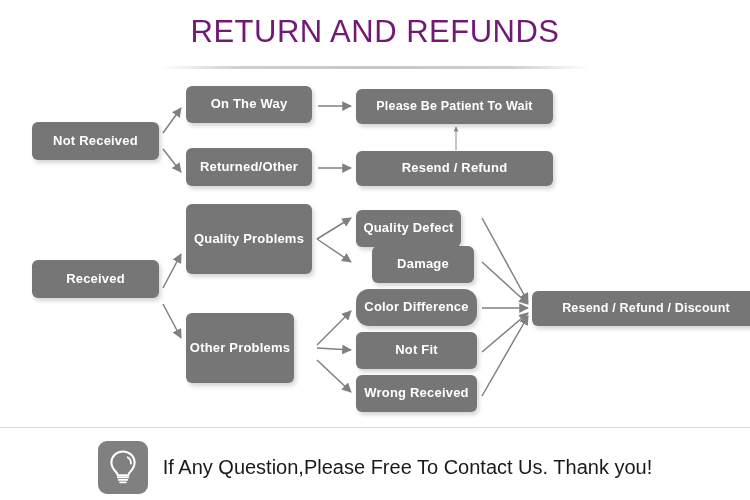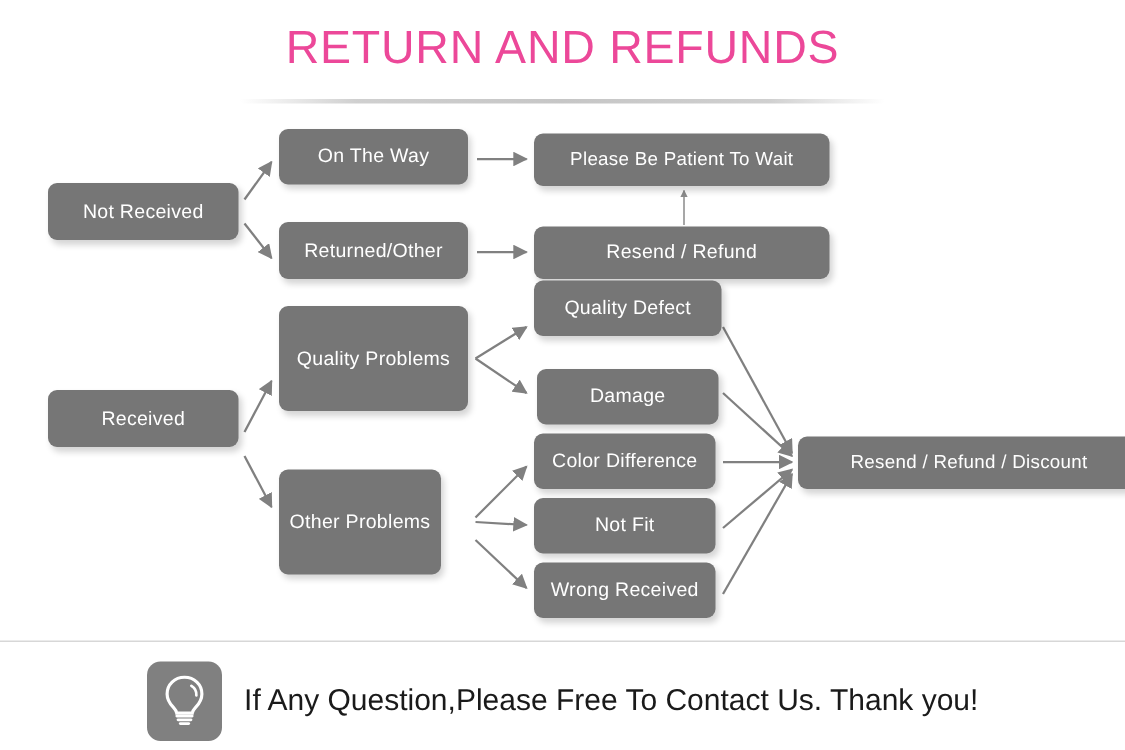--- a/index.html
+++ b/index.html
@@ -26,21 +26,21 @@
   
   .page-title {
     position: absolute;
     left: 0;
     top: 14px;
     width: 750px;
     text-align: center;
     font-size: 31px;
     font-weight: 400;
     letter-spacing: 0.5px;
-    color: #ec4899;
+    color: #701a75;
     white-space: nowrap;
   }
   .title-rule {
     position: absolute;
     left: 160px;
     top: 66px;
     width: 430px;
     height: 3px;
     background: linear-gradient(to right,
         rgba(220,220,220,0) 0%,
@@ -55,21 +55,21 @@
   .node {
     position: absolute;
     background: #767676;
     color: #ffffff;
     border-radius: 6px;
     display: flex;
     align-items: center;
     justify-content: center;
     text-align: center;
     font-size: 13px;
-    font-weight: 400;
+    font-weight: 700;
     letter-spacing: 0.2px;
     box-shadow: 2px 3px 4px rgba(0,0,0,0.17);
     box-sizing: border-box;
     padding: 0 6px;
     line-height: 1.15;
     white-space: nowrap;
   }
   .node.wide-label { font-size: 12.5px; }
 
   
@@ -174,27 +174,27 @@
       </div>
       <div class="node" style="left: 32px; top: 260px; width: 127px; height: 38px;">
         <span>Received</span>
       </div>
       <div class="node" style="left: 186px; top: 204px; width: 126px; height: 70px;">
         <span>Quality Problems</span>
       </div>
       <div class="node" style="left: 186px; top: 313px; width: 108px; height: 70px;">
         <span>Other Problems</span>
       </div>
-      <div class="node" style="left: 356px; top: 187px; width: 125px; height: 37px;">
+      <div class="node" style="left: 356px; top: 210px; width: 105px; height: 37px;">
         <span>Quality Defect</span>
       </div>
-      <div class="node" style="left: 358px; top: 246px; width: 121px; height: 37px; text-align: center;">
+      <div class="node" style="left: 372px; top: 246px; width: 102px; height: 37px; text-align: center;">
         <span>Damage</span>
       </div>
-      <div class="node" style="left: 356px; top: 289px; width: 121px; height: 37px;">
+      <div class="node" style="left: 356px; top: 289px; width: 121px; height: 37px; border-radius: 13px;">
         <span>Color Difference</span>
       </div>
       <div class="node" style="left: 356px; top: 332px; width: 121px; height: 37px;">
         <span>Not Fit</span>
       </div>
       <div class="node" style="left: 356px; top: 375px; width: 121px; height: 37px;">
         <span>Wrong Received</span>
       </div>
       <div class="node wide-label" style="left: 532px; top: 291px; width: 228px; height: 35px;">
         <span>Resend / Refund / Discount</span>

